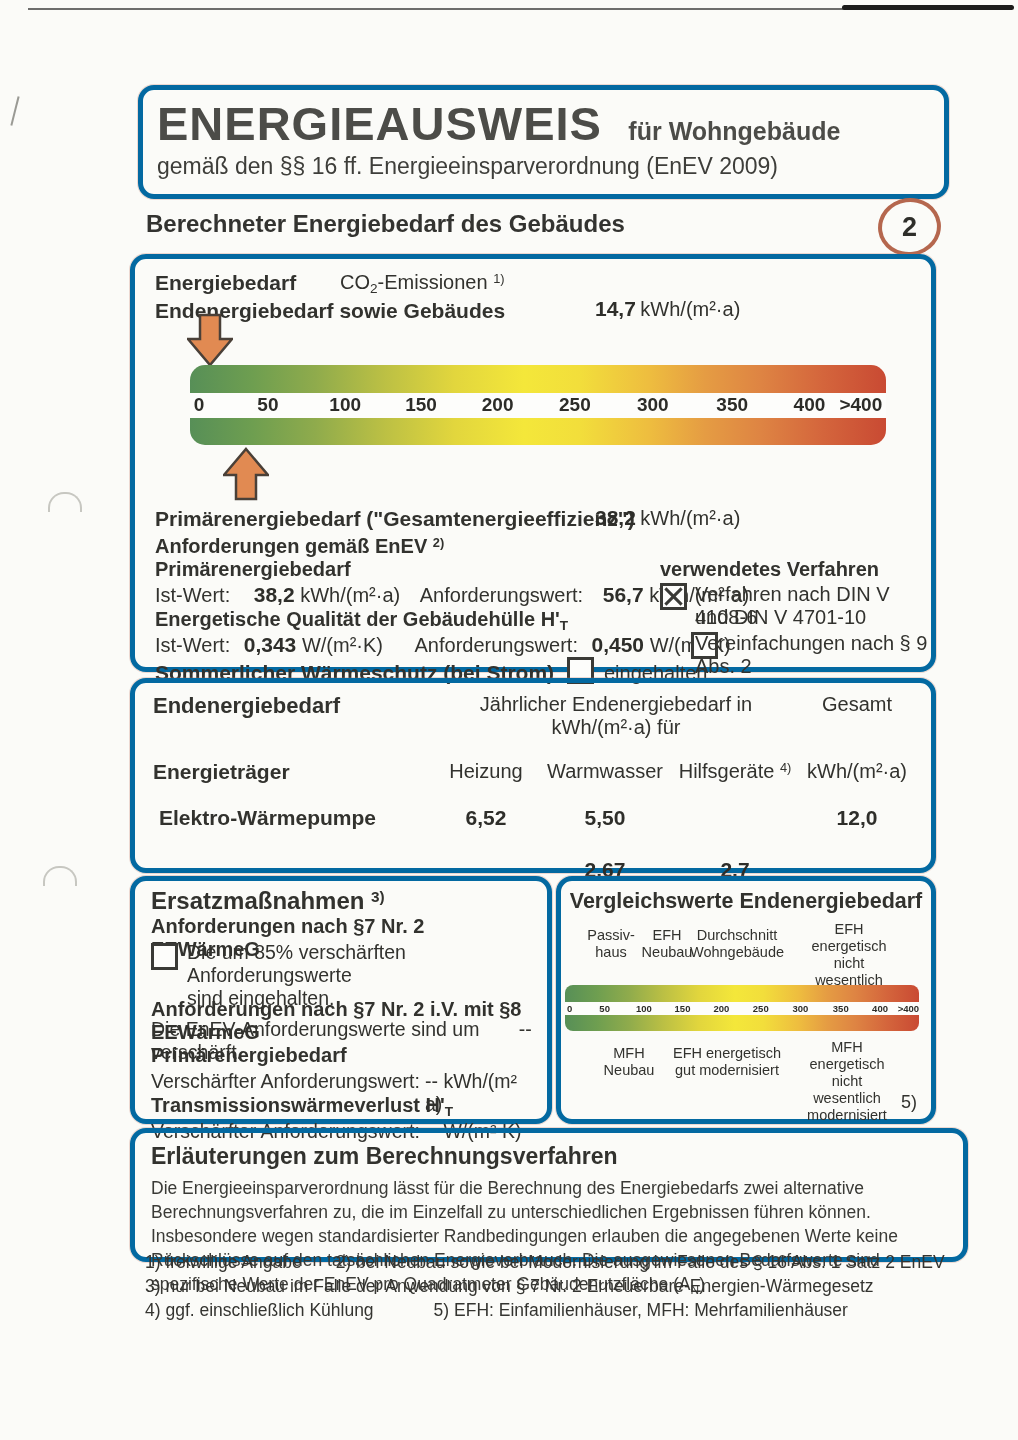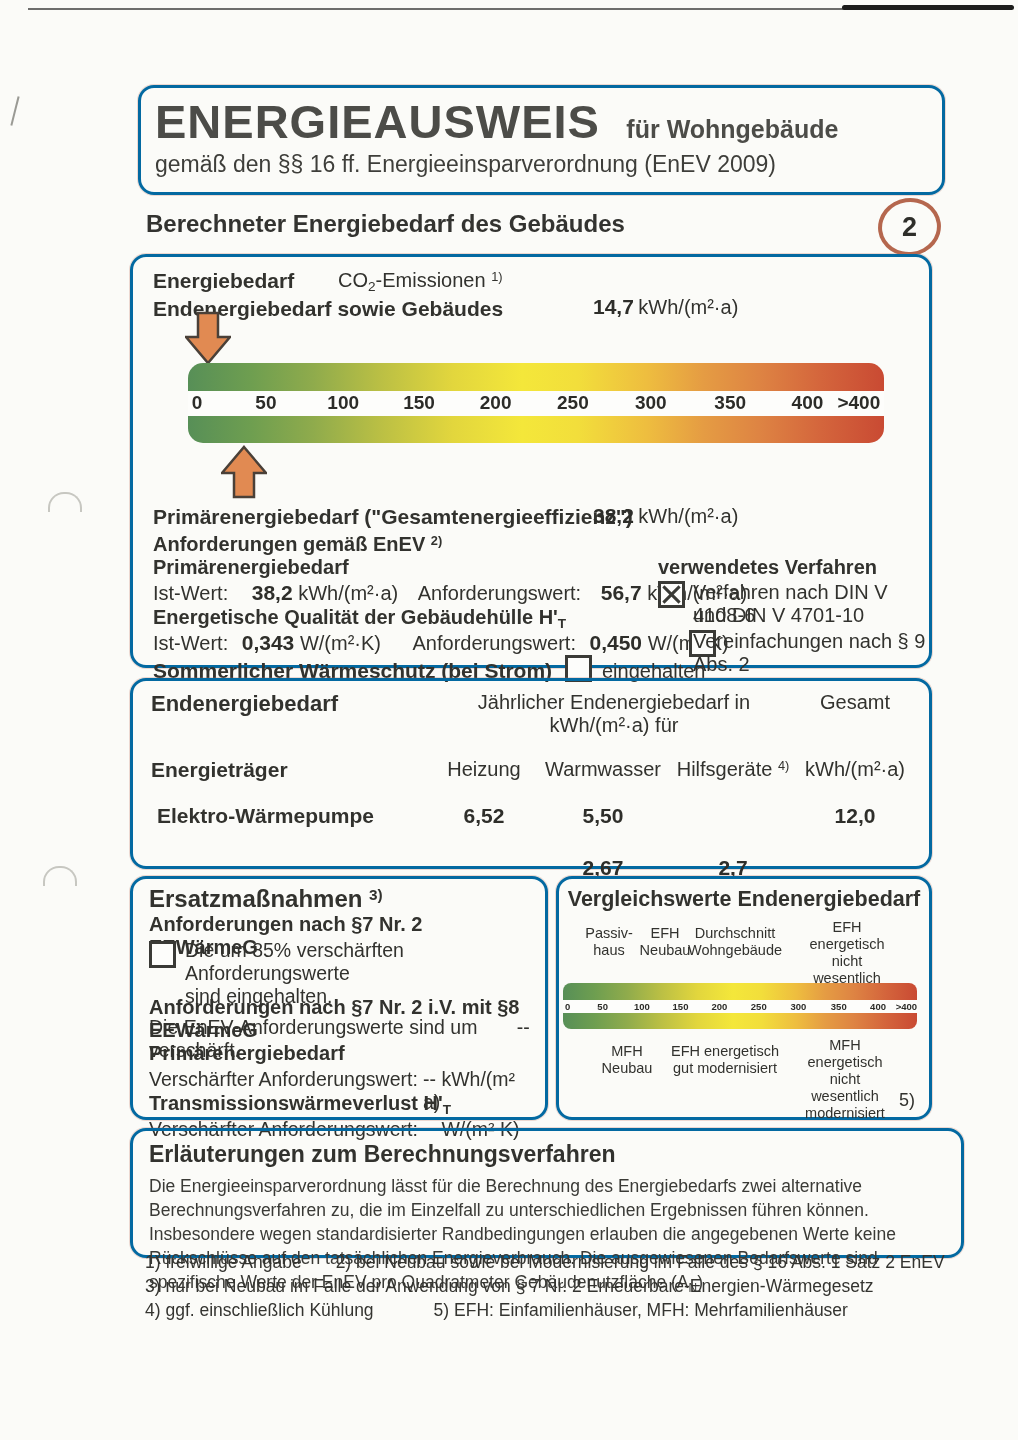--- a/index.html
+++ b/index.html
@@ -16,21 +16,21 @@
     margin:0 auto;
   }
   
   .scan-topline{position:absolute;left:28px;top:8px;width:950px;height:2px;background:#4a4a48;opacity:.8;}
   .scan-topline-dark{position:absolute;left:842px;top:5px;width:172px;height:5px;background:#1d1d1b;border-radius:3px;}
   .scan-diag{position:absolute;left:14px;top:96px;width:2px;height:30px;background:#9a9a94;transform:rotate(14deg);}
   .punch-arc{position:absolute;width:30px;height:18px;border:2px solid #c7c7c1;border-bottom:none;border-radius:16px 16px 0 0;background:transparent;}
   .arc-1{left:48px;top:492px;}
   .arc-2{left:43px;top:866px;}
   
-  .box{position:absolute;border:3px solid #0369a1;border-radius:16px;box-shadow:0 0 0 1px rgba(190,110,90,.25);}
+  .box{position:absolute;border:5px solid #0369a1;border-radius:16px;box-shadow:0 0 0 1px rgba(190,110,90,.25);}
   
   .header-box{left:138px;top:85px;width:787px;height:98px;padding:6px 0 0 14px;}
   .hdr-title{font-size:47px;font-weight:bold;color:#4c4c48;letter-spacing:1px;display:inline-block;}
   .hdr-sub{font-size:25px;font-weight:bold;color:#4c4c48;display:inline-block;margin-left:22px;vertical-align:baseline;}
   .hdr-reg{font-size:23px;color:#3e3e3a;margin-top:2px;}
   .section-heading{position:absolute;left:146px;top:210px;font-size:24px;font-weight:bold;color:#333330;}
   .page-badge{position:absolute;left:878px;top:198px;width:55px;height:50px;border:4px solid #b5674e;border-radius:50%;transform:rotate(-8deg);display:flex;align-items:center;justify-content:center;}
   .page-badge span{font-size:27px;font-weight:bold;color:#2e2e2a;transform:rotate(8deg);}
   
   .energy-box{left:130px;top:254px;width:796px;height:408px;}

